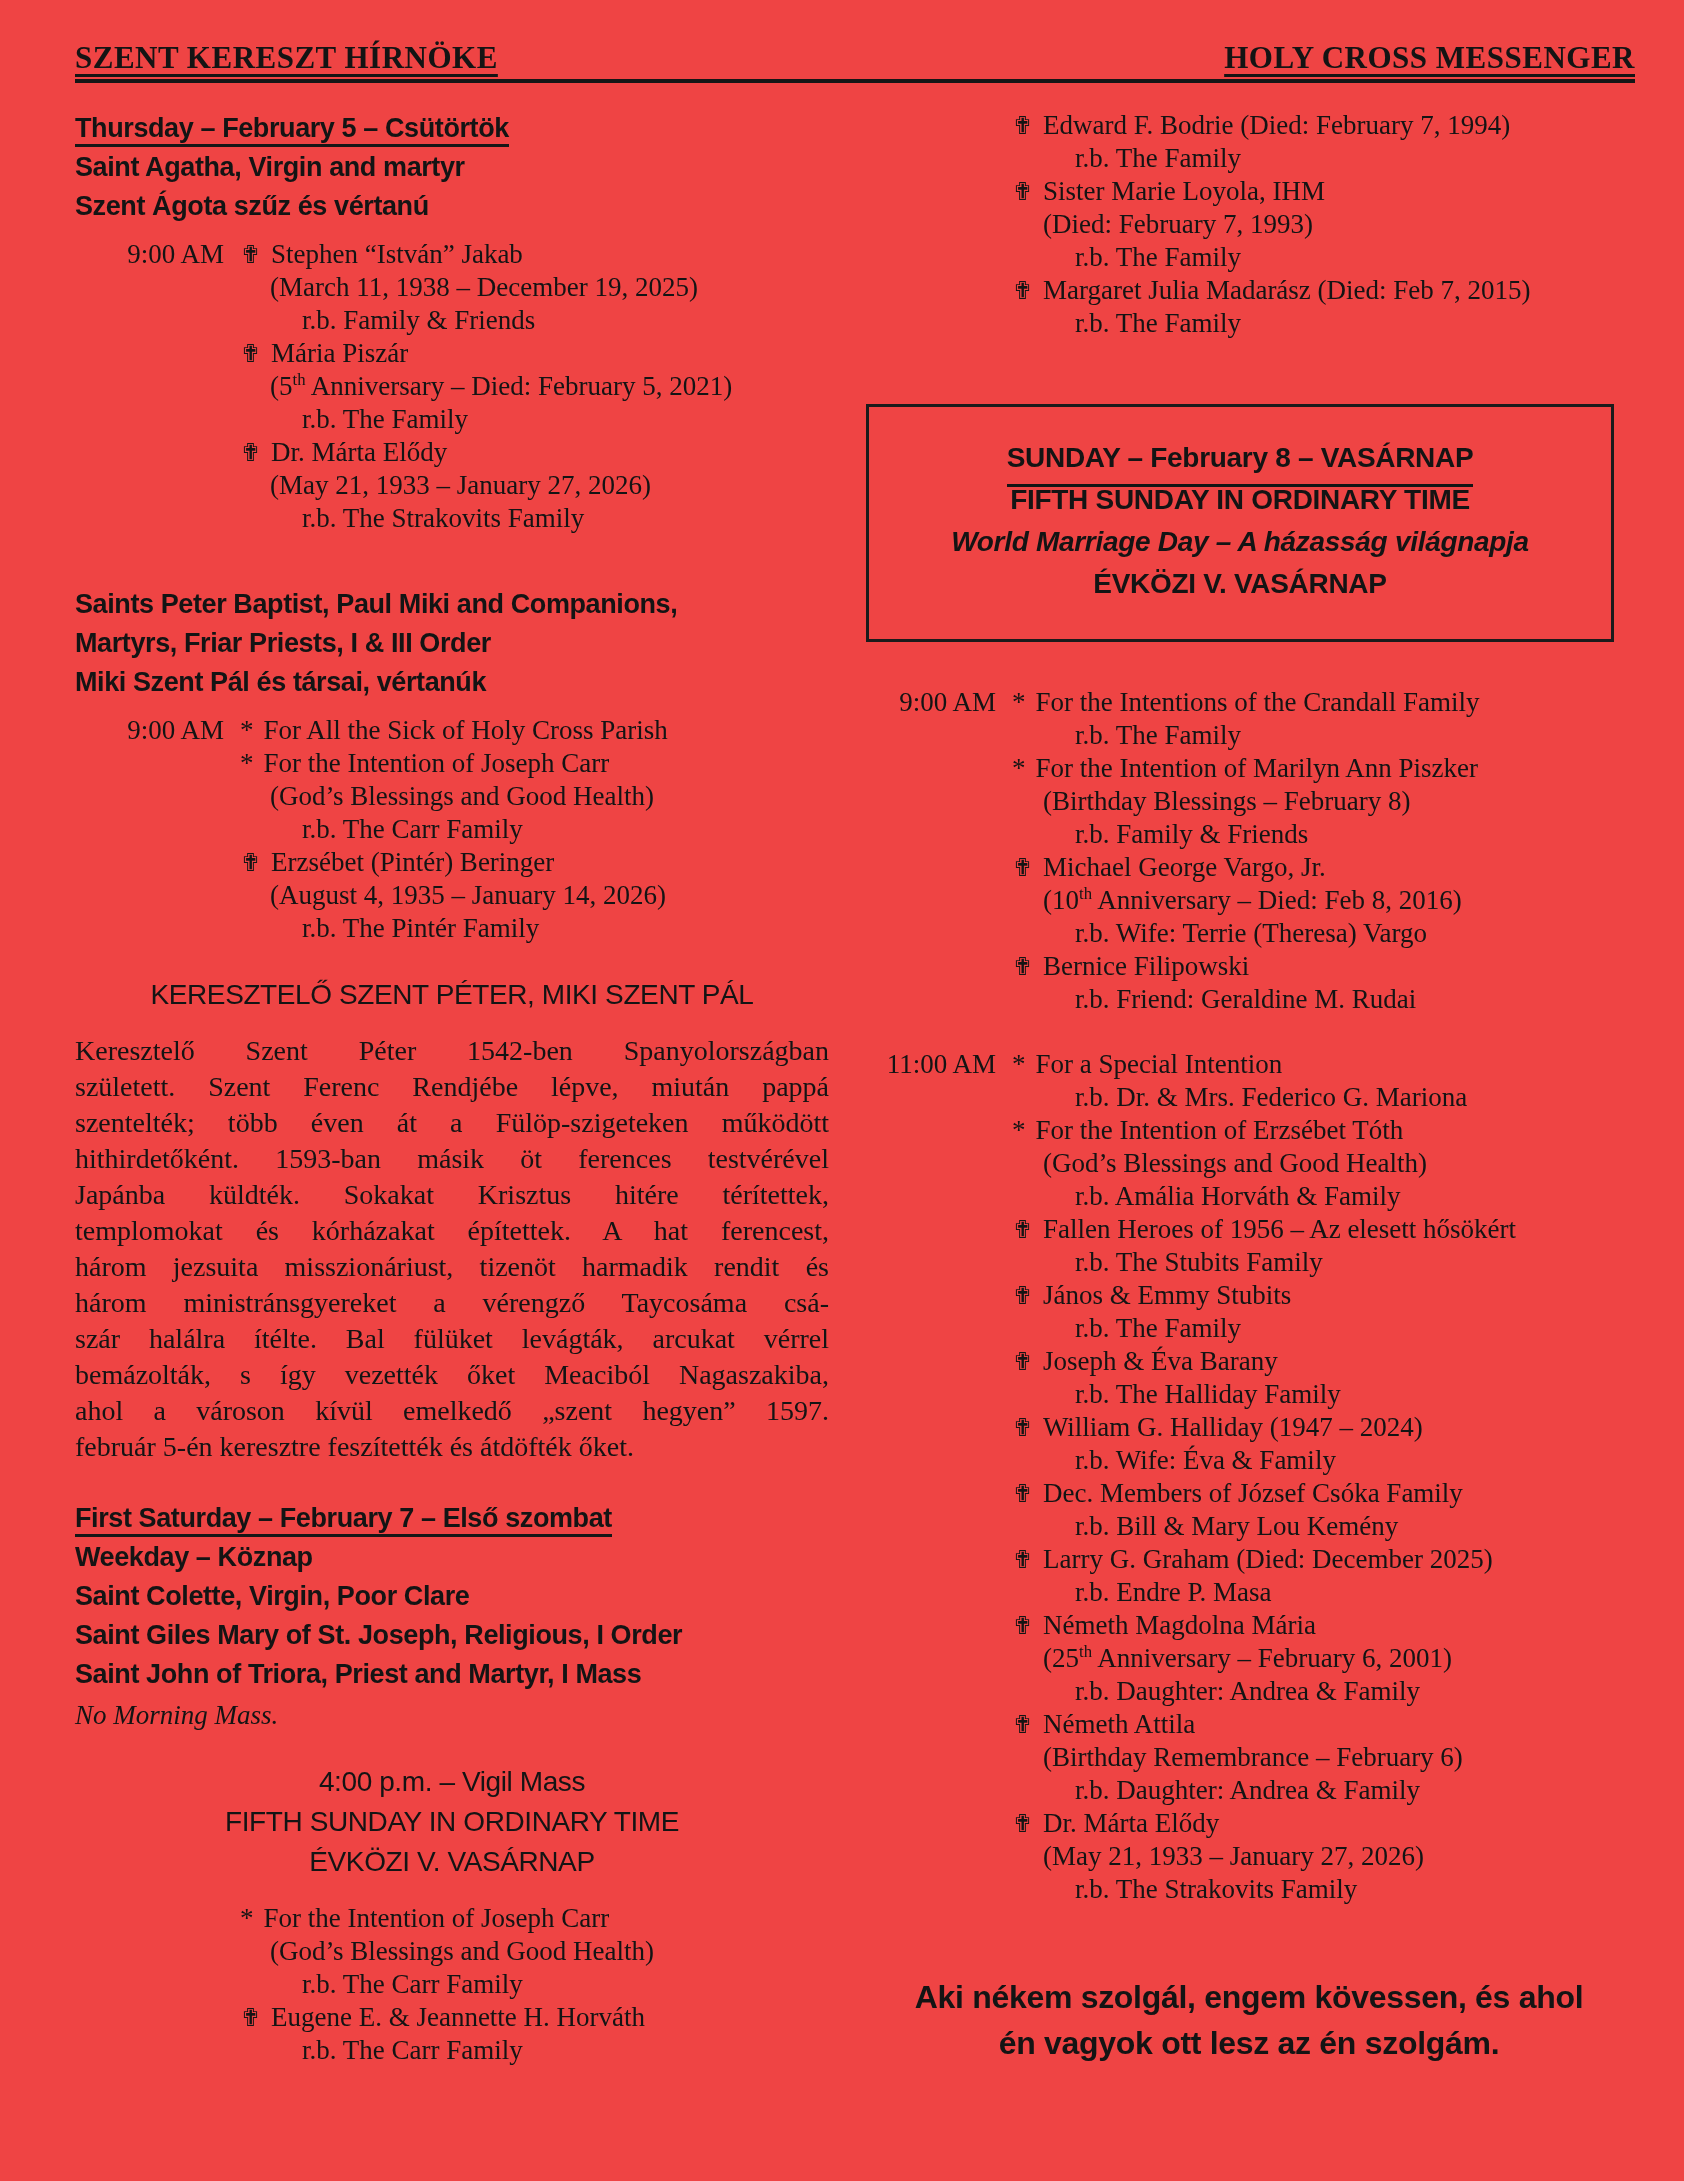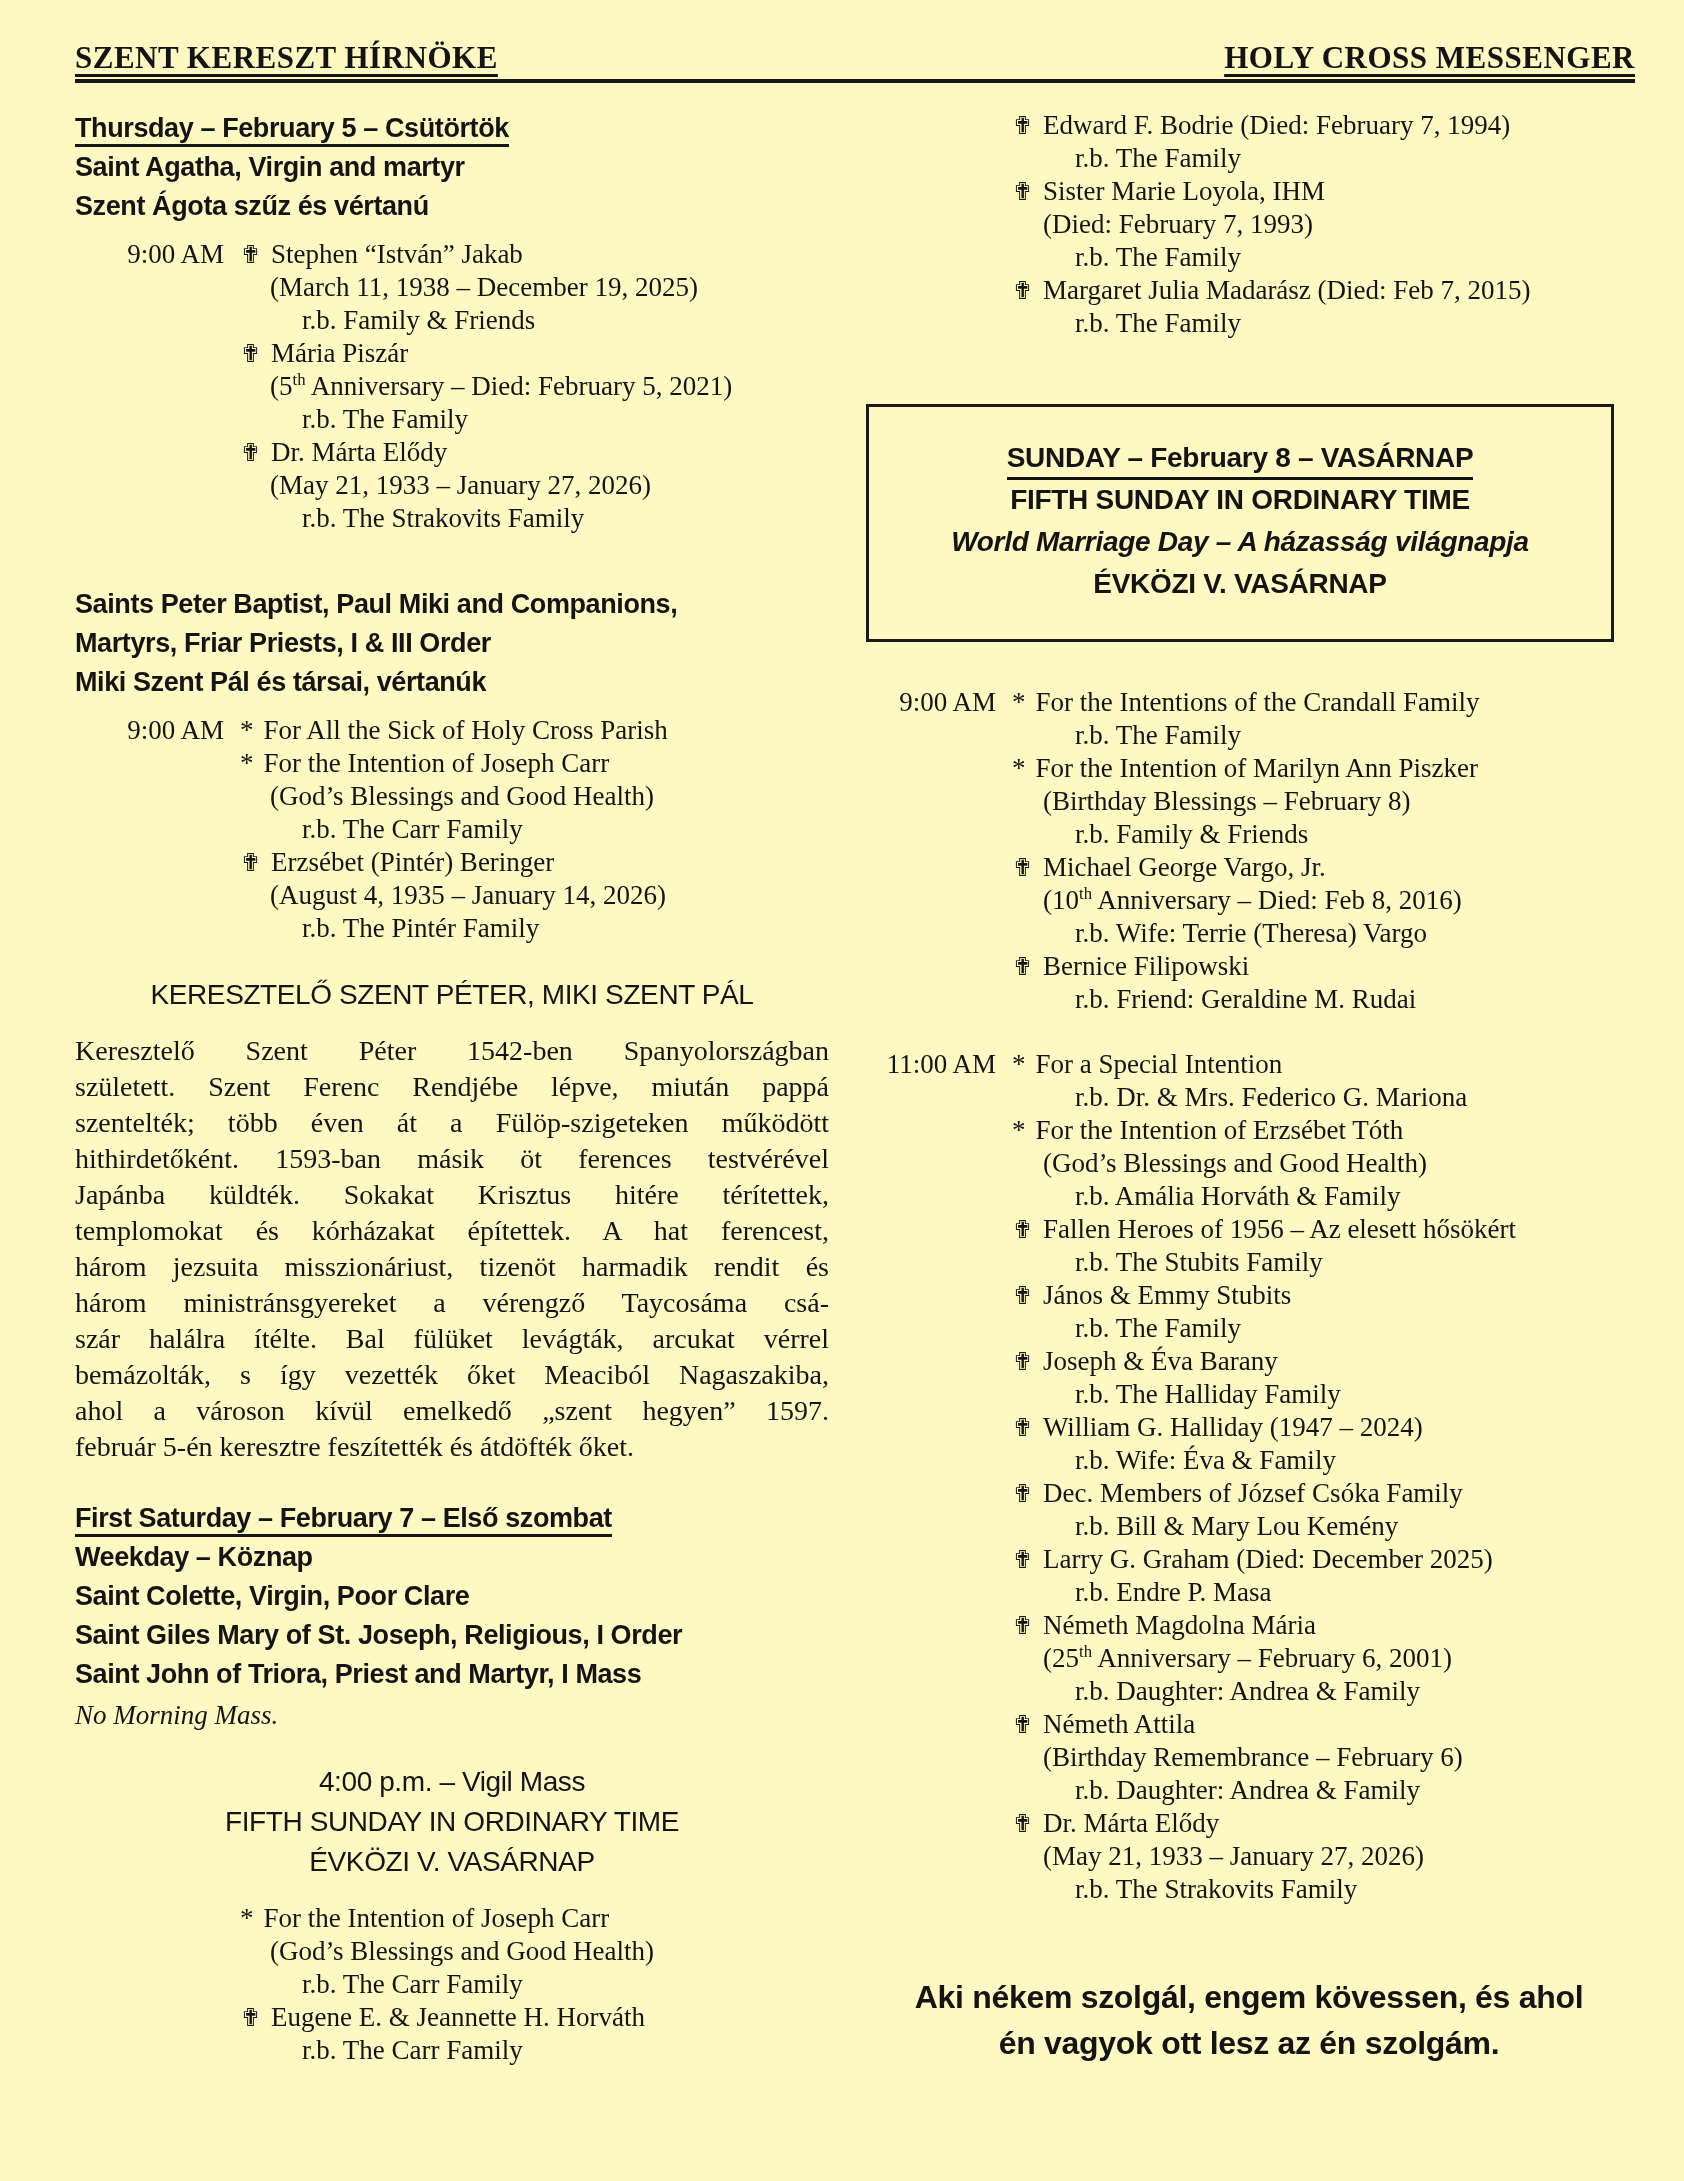--- a/index.html
+++ b/index.html
@@ -1,20 +1,20 @@
 <!DOCTYPE html>
 <html><head>
 <meta charset="utf-8">
 <style>
   html,body{margin:0;padding:0;background:#e8e8e6;}
   .page{
     position:relative;
     width:1685px;height:2181px;
     margin:0 auto;
-    background:#fef9c3;
+    background:#ef4444;
     color:#141414;
     box-sizing:border-box;
     padding:40px 50px 0 75px;
     overflow:hidden;
     font-family:"Liberation Serif","DejaVu Serif",serif;
   }
   
   .masthead{
     display:flex;justify-content:space-between;align-items:flex-end;
     border-bottom:4px solid #161616;
@@ -73,21 +73,21 @@
   .s-q{
     font-family:"Liberation Sans","DejaVu Sans",sans-serif;
     font-weight:700;font-size:32px;line-height:46px;letter-spacing:-0.3px;
     text-align:center;
   }
   .s-bx,.s-bxu,.s-bxi{
     font-family:"Liberation Sans","DejaVu Sans",sans-serif;
     font-weight:700;font-size:28px;line-height:42px;letter-spacing:-0.3px;
   }
   .s-bxi{font-style:italic;}
-  .s-bxu .txt{border-bottom:3px solid #141414;padding-bottom:4px;}
+  .s-bxu .txt{border-bottom:3px solid #141414;padding-bottom:11px;}
   
   .block{margin:0;}
   .block.box{
     border:3px solid #1b1b1b;
     text-align:center;
     padding:30px 6px 34px;
   }
   [data-name="thursday-intentions"]{margin-top:12px;}
   [data-name="first-friday-section-heading"]{margin-top:50px;}
   [data-name="first-friday-intentions"]{margin-top:12px;}

